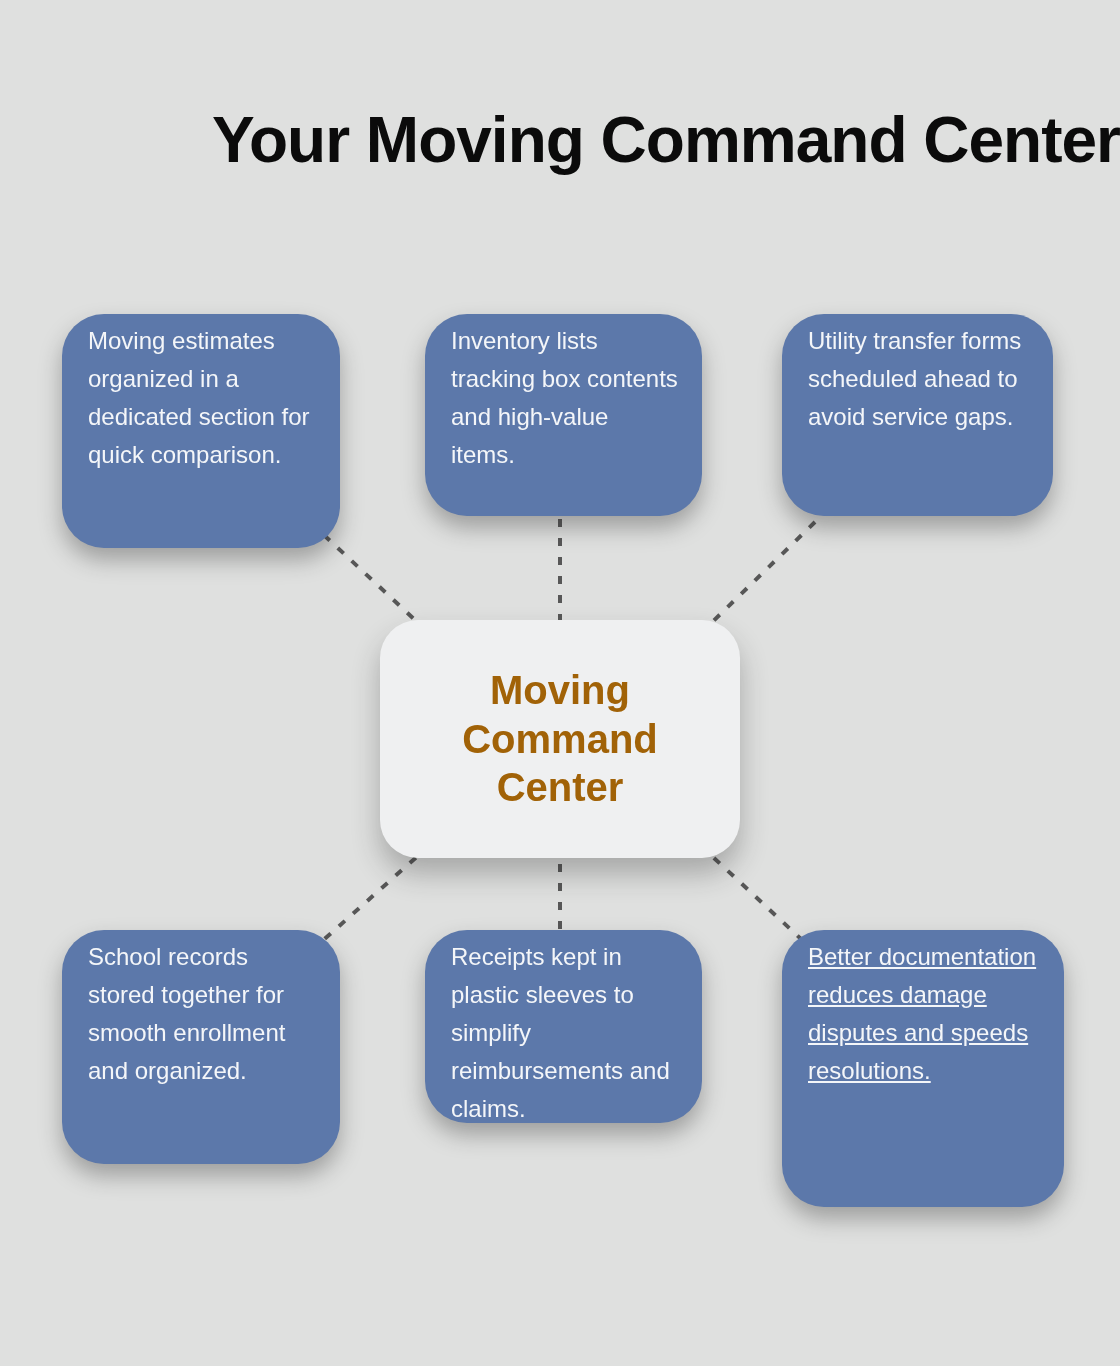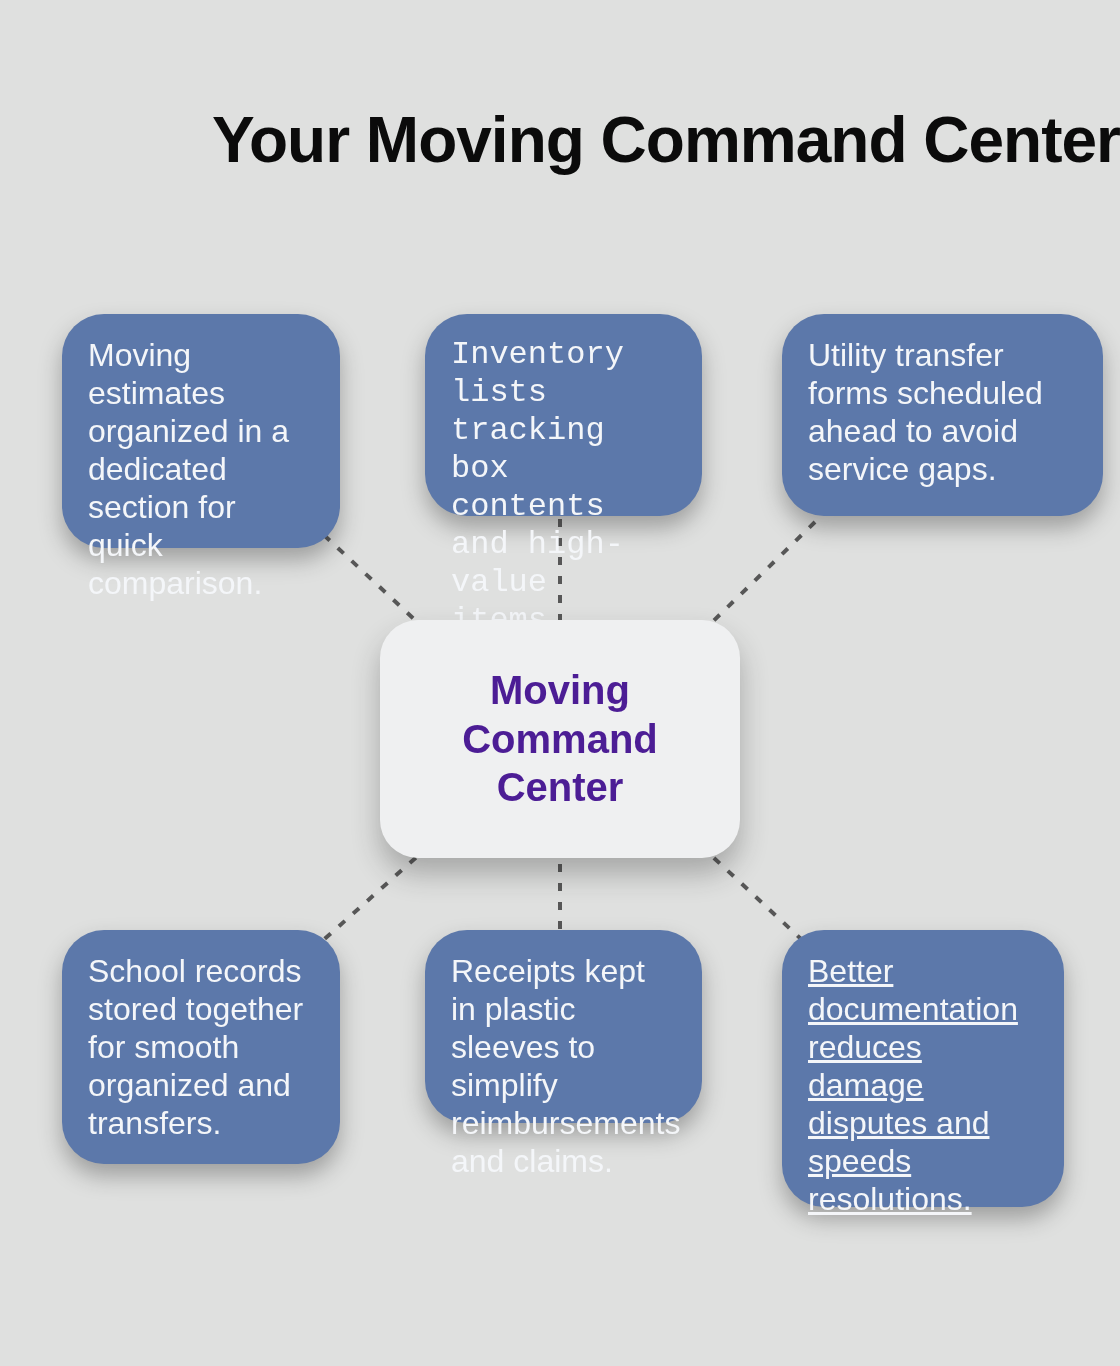--- a/index.html
+++ b/index.html
@@ -36,27 +36,27 @@
     z-index: 1;
   }
   .node {
     position: absolute;
     z-index: 2;
     box-sizing: border-box;
     background: #5c78aa;
     border-radius: 42px;
     box-shadow: 0 12px 22px rgba(40, 40, 40, 0.35);
     color: #f4f6f9;
-    font-size: 32px;
+    font-size: 24px;
     line-height: 38px;
-    padding: 22px 24px 24px 26px;
+    padding: 8px 24px 24px 26px;
   }
   .node-tl { left: 62px;  top: 314px; width: 278px; height: 234px; }
-  .node-tm { left: 425px; top: 314px; width: 277px; height: 202px; font-family: Liberation Mono, monospace; }
-  .node-tr { left: 782px; top: 314px; width: 321px; height: 202px; }
+  .node-tm { left: 425px; top: 314px; width: 277px; height: 202px; }
+  .node-tr { left: 782px; top: 314px; width: 271px; height: 202px; }
   .node-bl { left: 62px;  top: 930px; width: 278px; height: 234px; }
   .node-bm { left: 425px; top: 930px; width: 277px; height: 193px; }
   .node-br { left: 782px; top: 930px; width: 282px; height: 277px; text-decoration: underline; }
   .center-node {
     position: absolute;
     z-index: 3;
     left: 380px;
     top: 620px;
     width: 360px;
     height: 238px;
@@ -67,21 +67,21 @@
     display: flex;
     align-items: center;
     justify-content: center;
   }
   .center-label {
     max-width: 250px;
     text-align: center;
     font-size: 40px;
     line-height: 1.22;
     font-weight: 700;
-    color: #4c1d95;
+    color: #a16207;
   }
 </style>
 </head>
 <body>
 
 <div class="canvas">
 
   <h1 class="page-title">Your Moving Command Center</h1>
 
   <svg class="connectors" width="1120" height="1366" viewBox="0 0 1120 1366">
@@ -105,21 +105,21 @@
 
   <div class="node node-tr">
     <span>Utility transfer forms scheduled ahead to avoid service gaps.</span>
   </div>
 
   <div class="center-node">
     <div class="center-label">Moving Command Center</div>
   </div>
 
   <div class="node node-bl">
-    <span>School records stored together for smooth organized and transfers.</span>
+    <span>School records stored together for smooth enrollment and organized.</span>
   </div>
 
   <div class="node node-bm">
     <span>Receipts kept in plastic sleeves to simplify reimbursements and claims.</span>
   </div>
 
   <div class="node node-br">
     <span>Better documentation reduces damage disputes and speeds resolutions.</span>
   </div>
 

